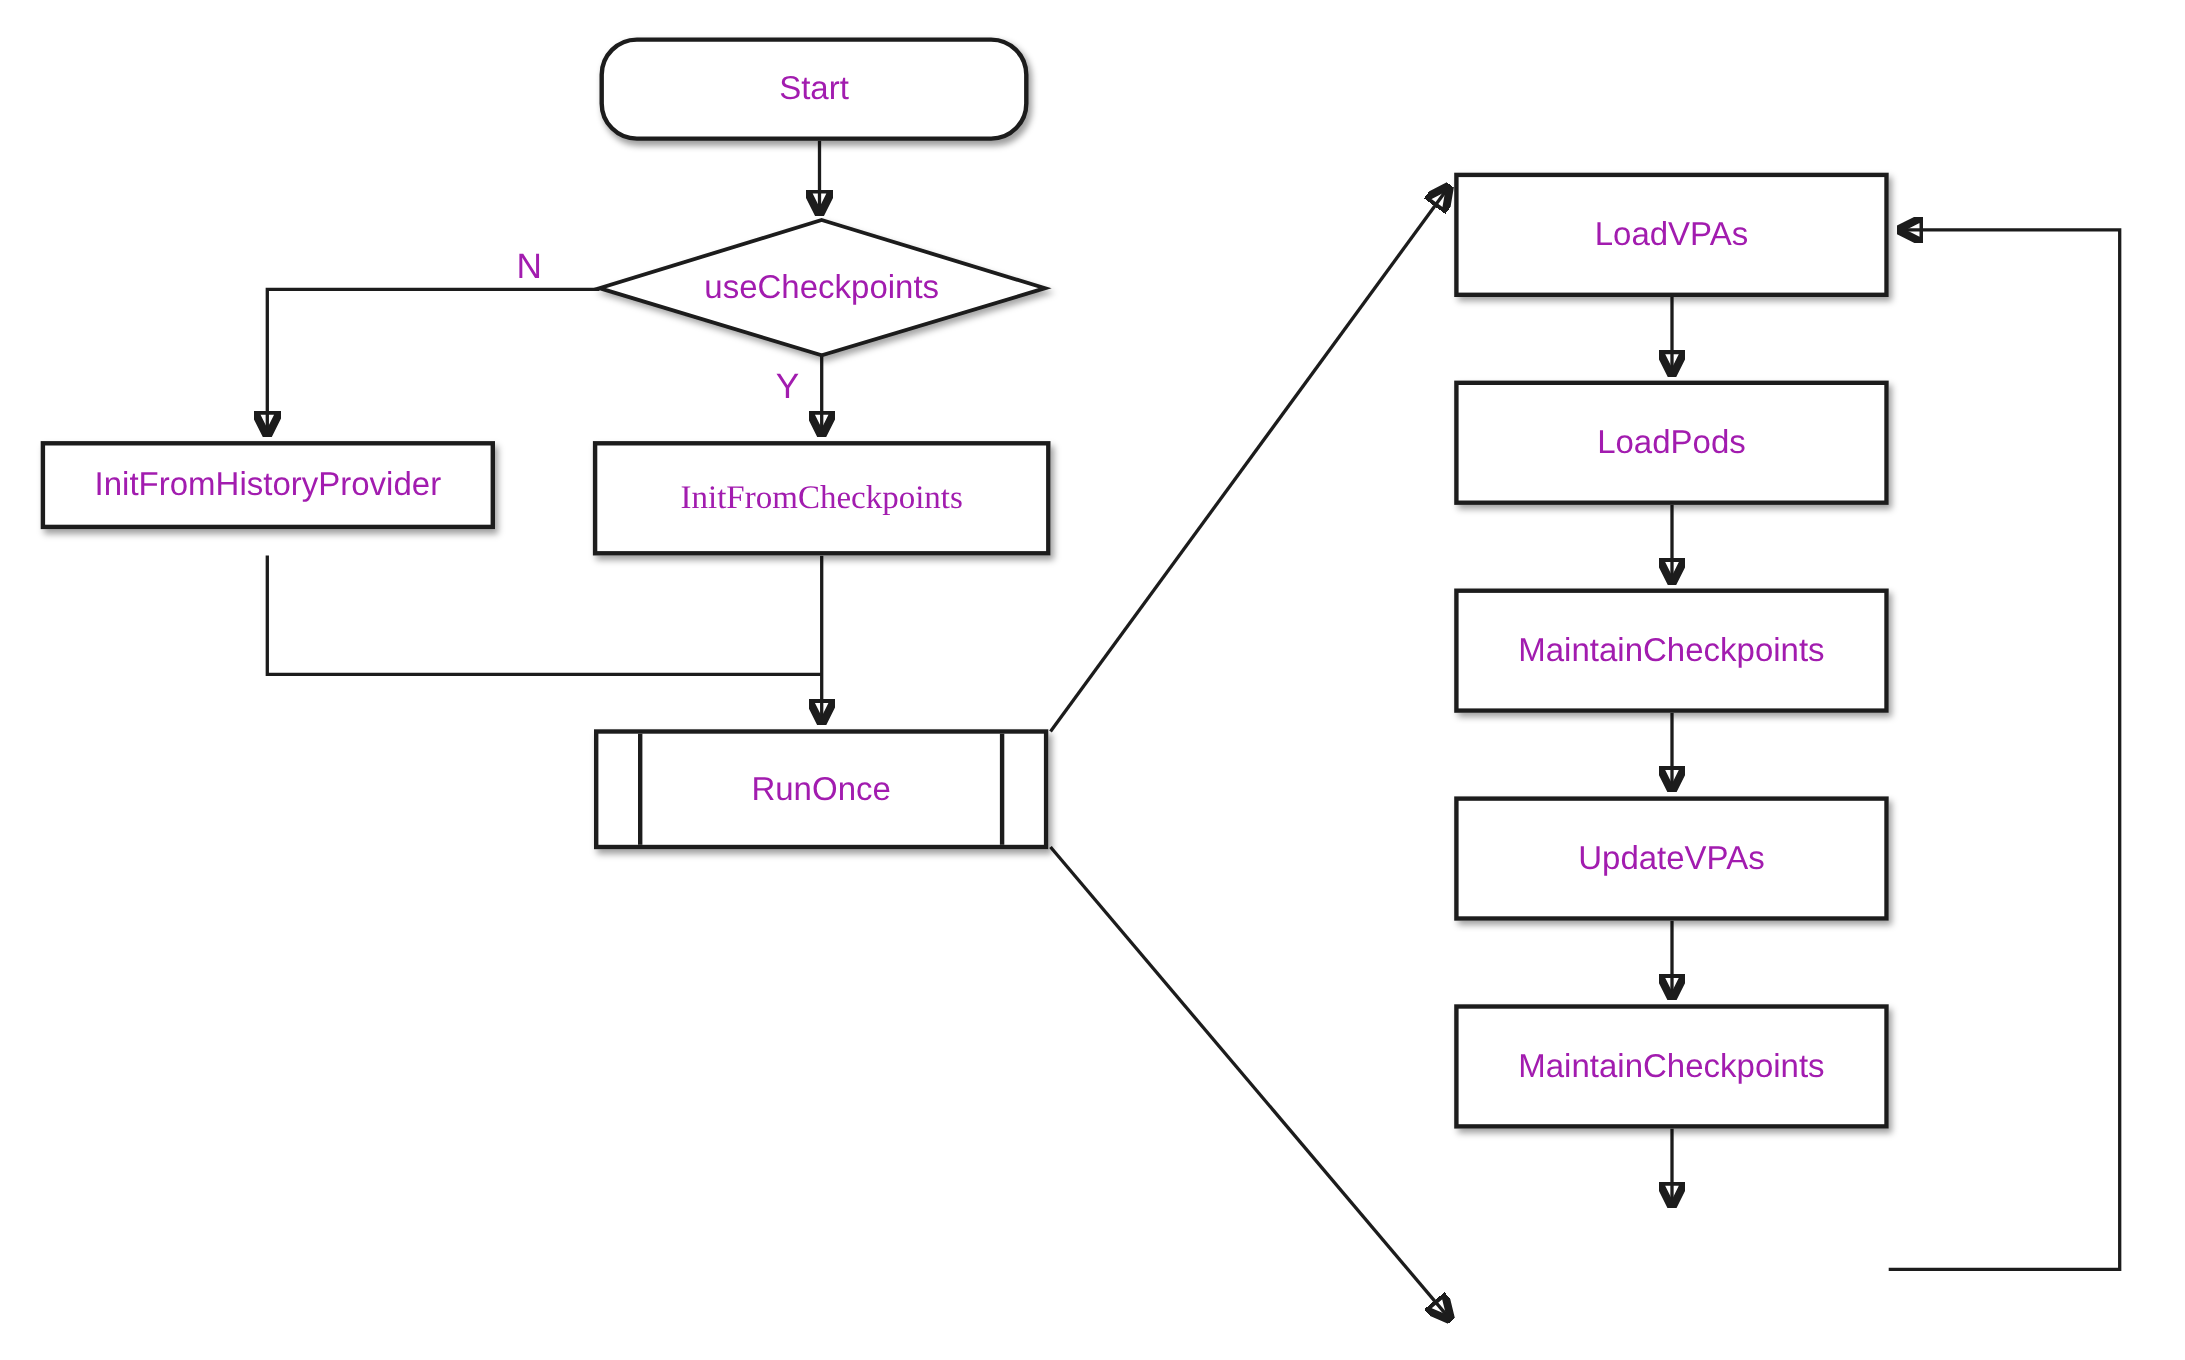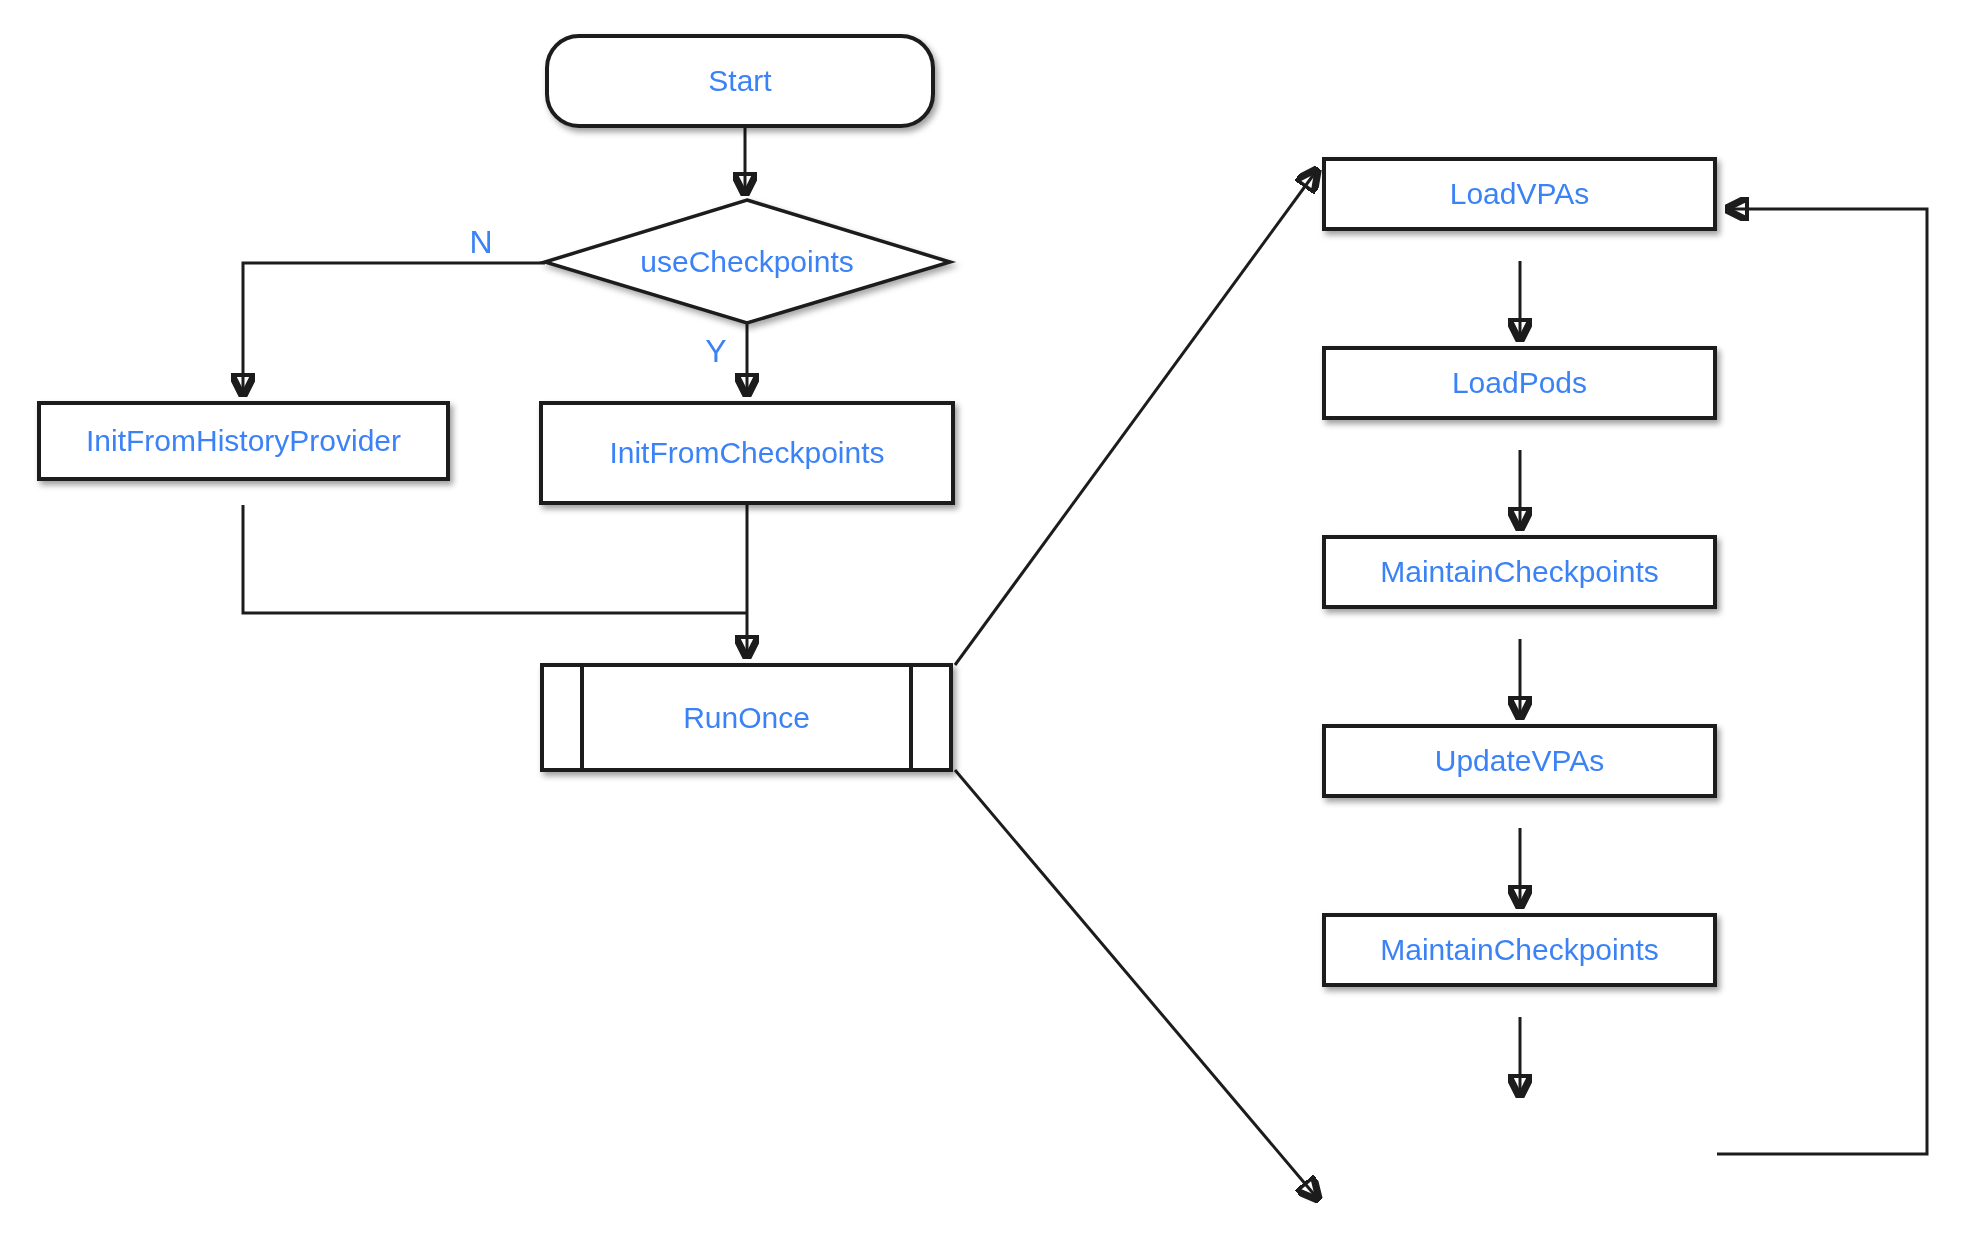--- a/index.html
+++ b/index.html
@@ -2,21 +2,21 @@
 <html><head>
 <meta charset="utf-8">
 <style>
   html, body { margin: 0; padding: 0; background: #ffffff; }
   .canvas {
     position: relative;
     width: 1986px;
     height: 1236px;
     background: #ffffff;
     font-family: "Liberation Sans", sans-serif;
-    color: #3b82f6;
+    color: #a21caf;
     overflow: hidden;
     text-align: right;
   }
   svg.connectors {
     position: absolute;
     left: 0; top: 0;
     width: 1986px; height: 1236px;
   }
   svg.connectors path, svg.connectors polyline {
     fill: none;
@@ -44,23 +44,23 @@
     top: 0; bottom: 0;
     width: 4px;
     background: #1c1c1c;
   }
   .subroutine::before { left: 36px; }
   .subroutine::after  { right: 36px; }
 
   
   .n-start   { left: 545px;  top: 34px;   width: 390px; height: 94px; }
   .n-ifhp    { left: 37px;   top: 401px;  width: 413px; height: 80px; }
-  .n-ifc     { left: 539px;  top: 401px;  width: 416px; height: 104px; }
+  .n-ifc     { left: 539px;  top: 401px;  width: 416px; height: 104px; font-family: Liberation Serif, serif; }
   .n-runonce { left: 540px;  top: 663px;  width: 413px; height: 109px; }
-  .n-col     { left: 1322px; width: 395px; height: 74px; }
+  .n-col     { left: 1322px; width: 395px; height: 113px; }
   .n-loadvpas   { top: 157px; }
   .n-loadpods   { top: 346px; }
   .n-loadrtm    { top: 535px; }
   .n-updatevpas { top: 724px; }
   .n-maintain   { top: 913px; }
   .n-garbage    { top: 1102px; }
 
   .float-label {
     position: absolute;
     transform: translate(-50%, -50%);

